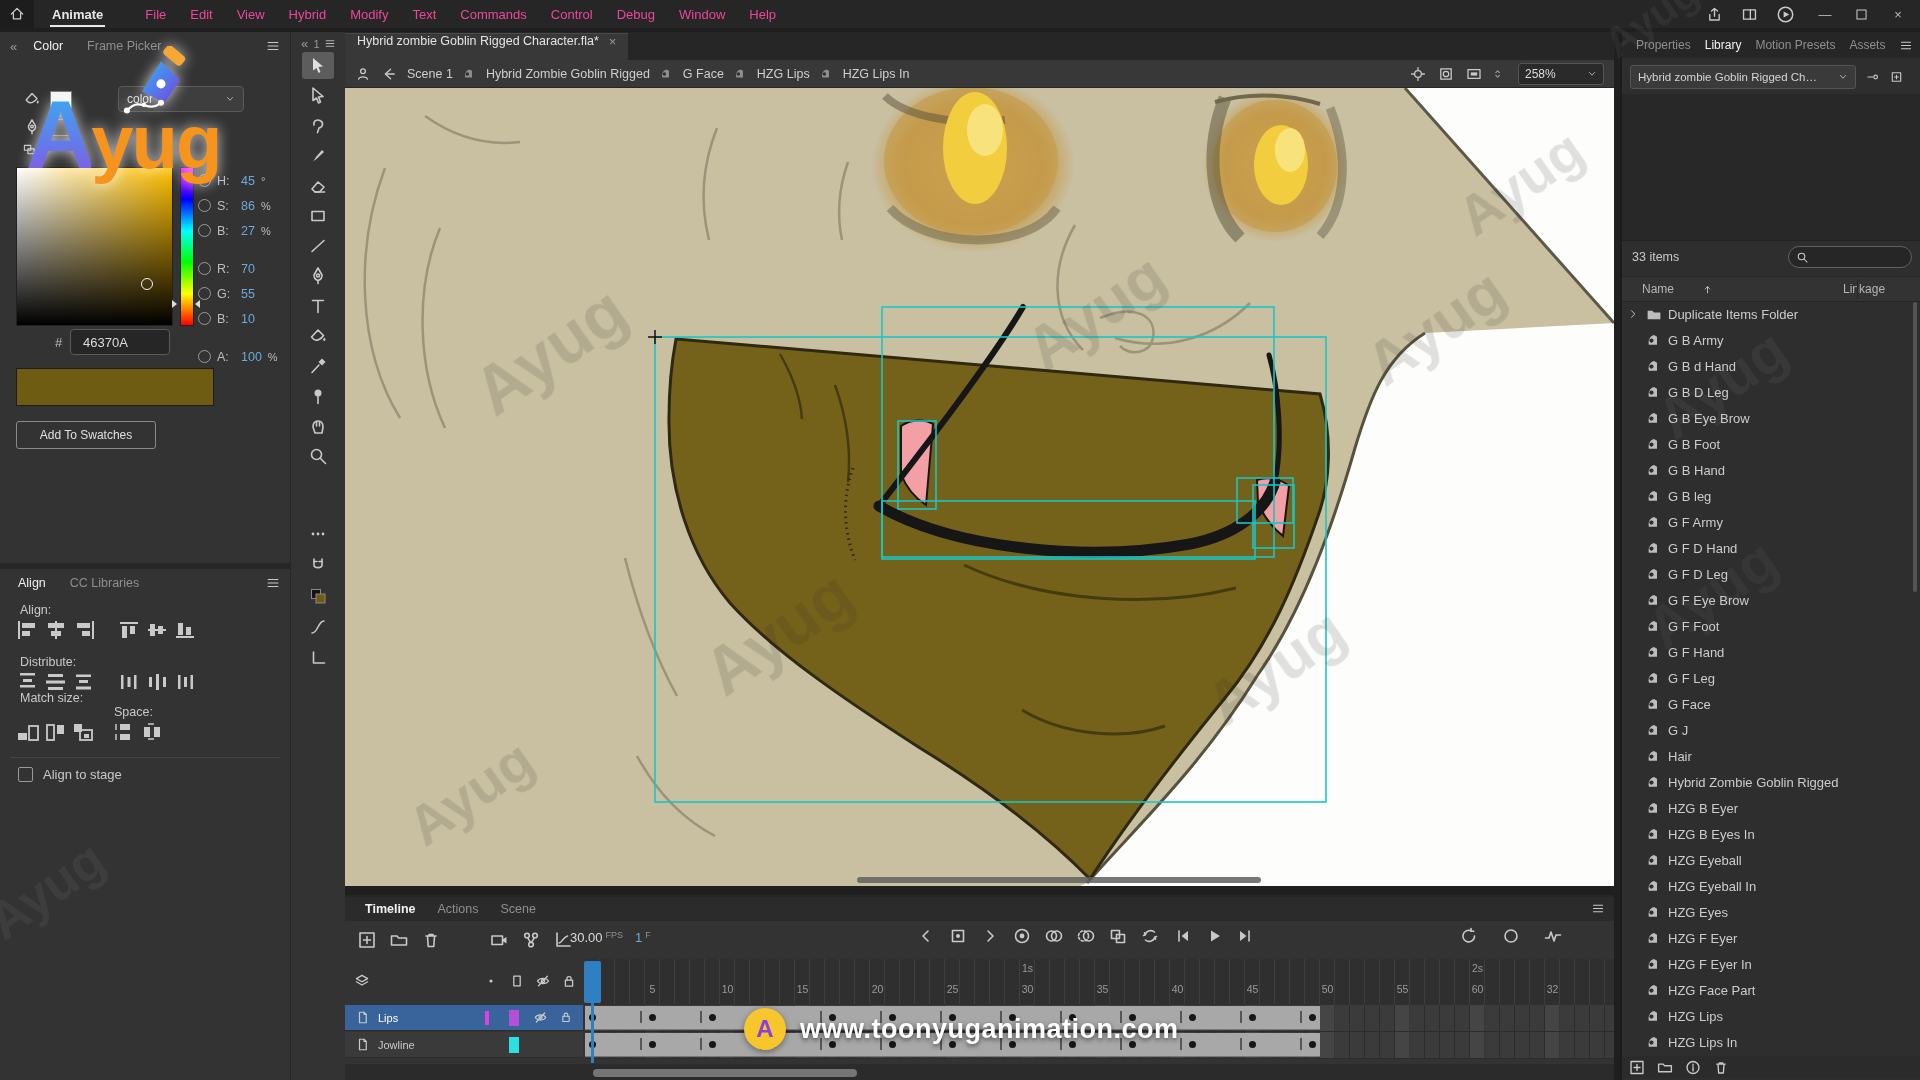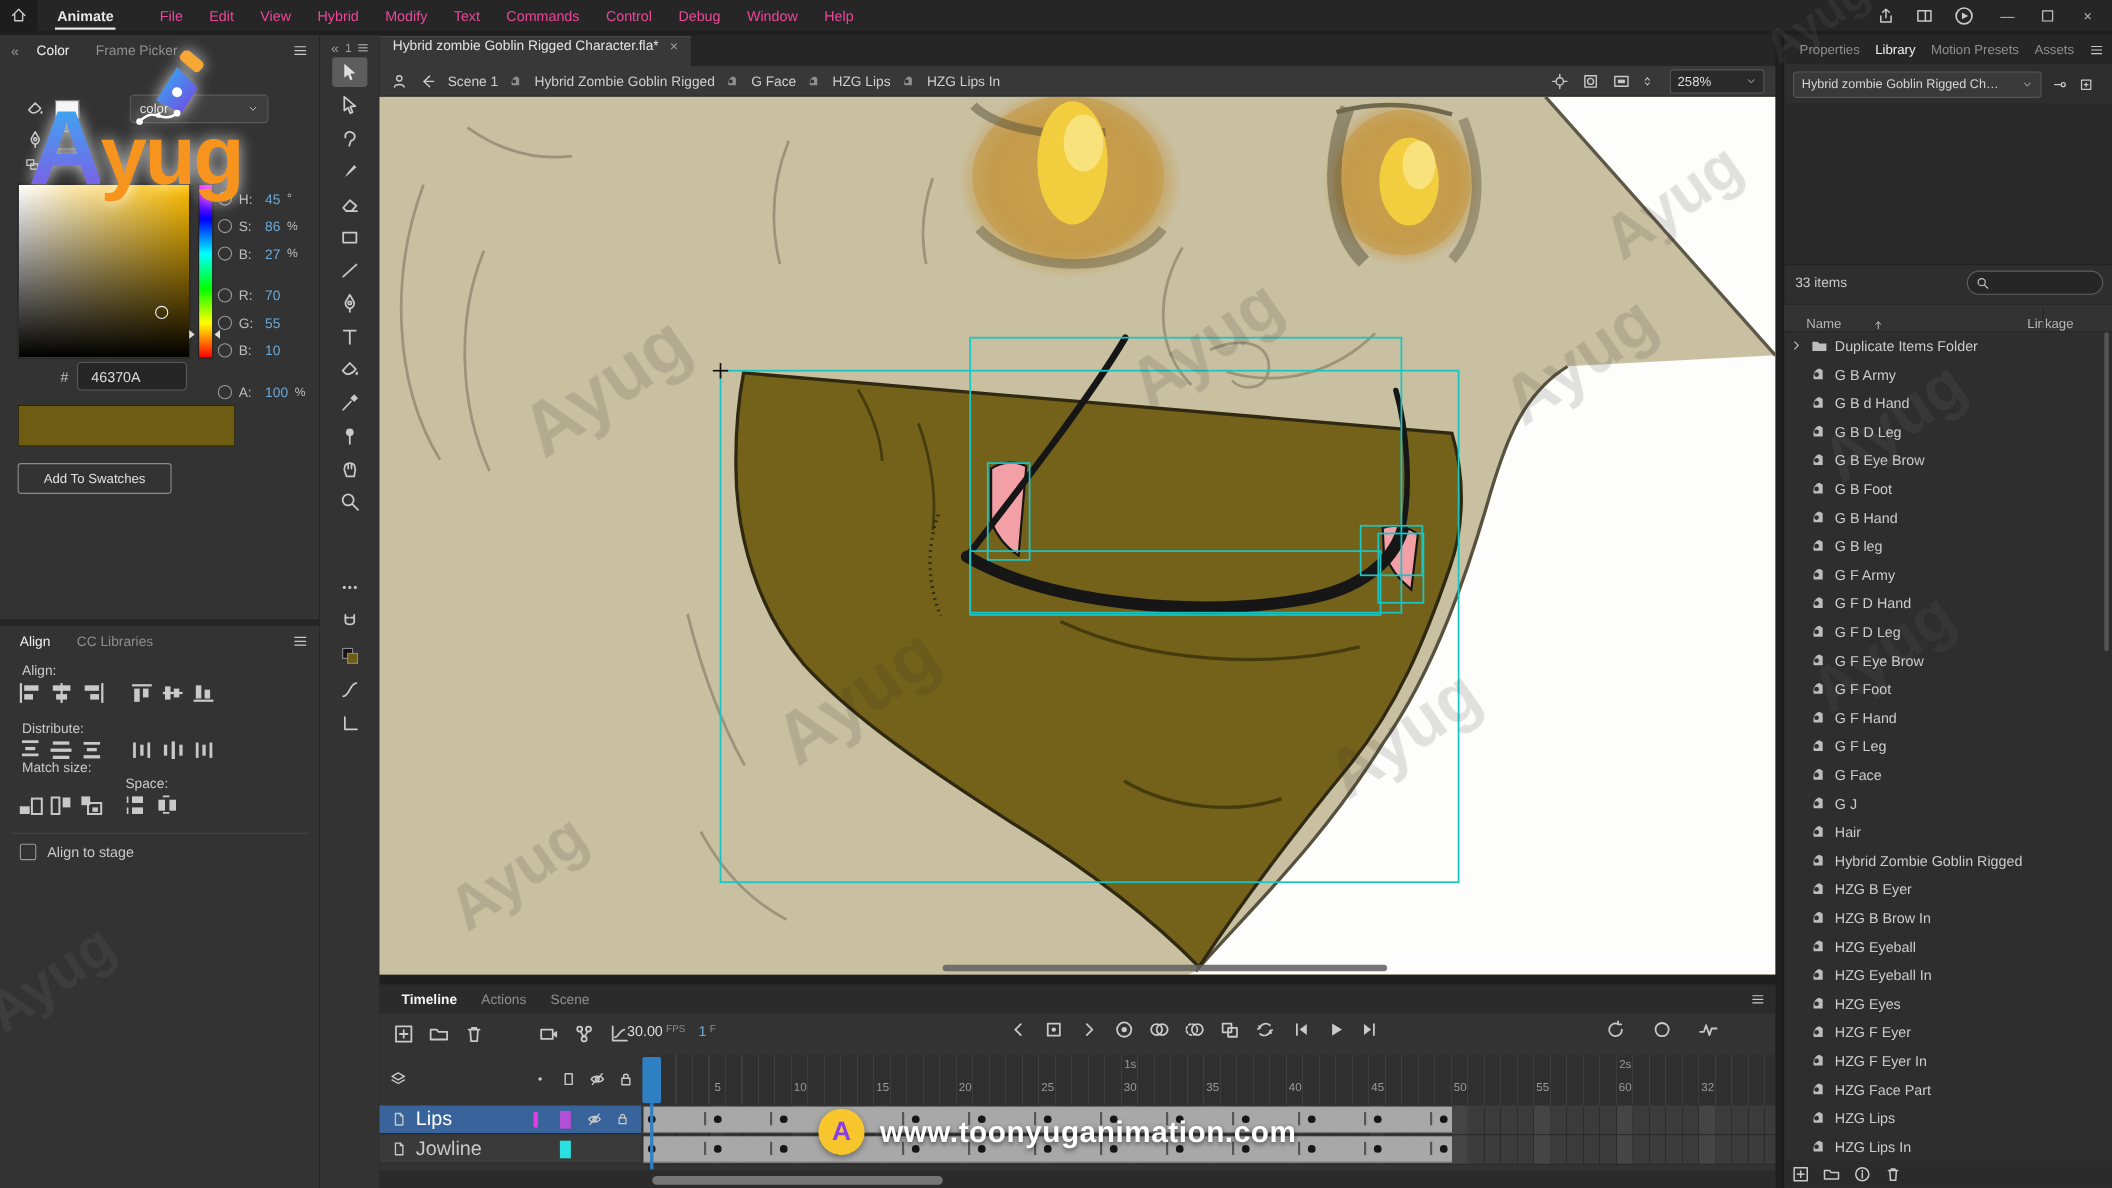--- a/index.html
+++ b/index.html
@@ -97,21 +97,21 @@
   #tl-center-icons{position:absolute;left:565px;top:29px;display:flex;}
   #tl-right-icons{position:absolute;left:1110px;top:29px;display:flex;gap:14px;}
   #tl-header-left{position:absolute;left:0;top:62px;width:238px;height:46px;background:#333;}
   #tl-ruler{position:absolute;left:240px;top:62px;right:0;height:46px;background:#2f2f2f;
     background-image:repeating-linear-gradient(90deg,transparent 0 14px,rgba(255,255,255,.07) 14px 15px);}
   .sec-mark{position:absolute;top:3px;transform:translateX(-50%);font-size:10.5px;color:#9a9a9a;}
   .fnum{position:absolute;top:24px;transform:translateX(-50%);font-size:10.5px;color:#9a9a9a;}
   .tl-row{position:absolute;left:0;width:100%;height:26px;}
   .tl-name{position:absolute;left:0;top:0;width:238px;height:26px;background:#3a3a3a;display:flex;align-items:center;border-bottom:1px solid #2c2c2c;box-sizing:border-box;}
   .tl-name.sel{background:#39649B;color:#fff;}
-  .tl-name .lname{margin-left:8px;font-size:18px;}
+  .tl-name .lname{margin-left:8px;font-size:11px;}
   .tl-frames{position:absolute;left:240px;top:0;right:0;height:26px;background-color:#3b3b3b;
     background-image:repeating-linear-gradient(90deg,transparent 0 60px,rgba(255,255,255,.05) 60px 75px),repeating-linear-gradient(90deg,transparent 0 14px,rgba(0,0,0,.25) 14px 15px);
     border-bottom:1px solid #2c2c2c;box-sizing:border-box;}
   .span-bar{position:absolute;left:0;top:1px;height:23px;background:#A8A8A8;border-bottom:1px solid #777;}
   .kf-dot{position:absolute;top:9px;width:7px;height:7px;border-radius:50%;background:#161616;}
   .kf-tick{position:absolute;top:6px;width:2px;height:12px;background:#565656;}
   #playhead-line{position:absolute;left:246px;top:106px;width:3px;height:60px;background:#2F80C3;z-index:5;}
   #playhead-head{position:absolute;left:239px;top:64px;width:17px;height:42px;background:#2F80C3;border-radius:2px;z-index:5;}
   #tl-bottom{position:absolute;left:0;top:167px;width:100%;height:18px;background:#2b2b2b;}
   #tl-scroll{position:absolute;left:248px;top:5px;width:264px;height:8px;background:#757575;border-radius:4px;}
@@ -119,21 +119,21 @@
   #library{left:1620px;top:32px;width:300px;height:1048px;background:#2e2e2e;border-left:2px solid #1c1c1c;box-sizing:border-box;}
   #lib-tabs{height:26px;background:#262626;display:flex;align-items:center;padding:0 8px;gap:2px;}
   #lib-tabs .tab{padding:5px 6px;color:#8f8f8f;font-size:12px;white-space:nowrap;}
   #lib-tabs .tab.active{color:#f2f2f2;}
   #lib-docrow{position:absolute;left:0;top:30px;width:100%;height:30px;display:flex;align-items:center;padding:0 8px;box-sizing:border-box;gap:8px;}
   #lib-doc{width:210px;height:22px;background:#3a3a3a;border:1px solid #555;border-radius:3px;display:flex;align-items:center;justify-content:space-between;padding:0 7px;font-size:11.5px;color:#d5d5d5;overflow:hidden;white-space:nowrap;}
   #lib-preview{position:absolute;left:0;top:62px;width:100%;height:146px;background:#282828;border-bottom:1px solid #222;}
   #lib-countrow{position:absolute;left:10px;top:212px;width:280px;height:26px;display:flex;align-items:center;}
   #lib-count{font-size:12.5px;color:#c9c9c9;}
   #lib-search{margin-left:auto;width:124px;height:22px;background:#262626;border:1px solid #606060;border-radius:11px;display:flex;align-items:center;padding:0 7px;box-sizing:border-box;}
-  #lib-header{position:absolute;left:0;top:244px;width:100%;height:24px;background:#333;border-top:1px solid #262626;border-bottom:1px solid #262626;display:flex;align-items:flex-end;font-size:12px;color:#b5b5b5;gap:20px;}
+  #lib-header{position:absolute;left:0;top:244px;width:100%;height:24px;background:#333;border-top:1px solid #262626;border-bottom:1px solid #262626;display:flex;align-items:center;font-size:12px;color:#b5b5b5;gap:20px;}
   #lib-header .hdiv{position:absolute;left:235px;top:2px;width:1px;height:20px;background:#262626;}
   #lib-list{position:absolute;left:0;top:269px;width:296px;height:755px;overflow:hidden;}
   .lib-row{height:26px;display:flex;align-items:center;font-size:13px;color:#cccccc;}
   .lib-row .tw{width:22px;text-align:center;color:#ccc;flex:none;}
   .lib-row .icon-cell{width:24px;flex:none;display:flex;justify-content:center;}
   .lib-row .iname{margin-left:4px;white-space:nowrap;}
   #lib-footer{position:absolute;left:0;top:1024px;width:100%;height:22px;background:#2b2b2b;display:flex;align-items:center;padding:0 6px;gap:10px;box-sizing:border-box;}
   #lib-scroll{position:absolute;left:291px;top:270px;width:4px;height:290px;background:#555;border-radius:2px;}
 </style>
 </head>
@@ -1370,21 +1370,21 @@
           <span class="iname">HZG B Eyer</span>
         </div>
         <div class="lib-row">
           <span class="tw"></span>
           <span class="icon-cell ico" style="width: 20px; height: 17px;">
             <svg viewBox="0 0 20 20" xmlns="http://www.w3.org/2000/svg">
               <path d="M4 15 C2.5 9.5 5.5 4.5 10 3.5 L13.5 5.5 L13.5 15 Z" fill="#bdbdbd"></path>
               <circle cx="7" cy="10" r="2.5" fill="#2e2e2e"></circle>
             </svg>
           </span>
-          <span class="iname">HZG B Brow In</span>
+          <span class="iname">HZG B Eyes In</span>
         </div>
         <div class="lib-row">
           <span class="tw"></span>
           <span class="icon-cell ico" style="width: 20px; height: 17px;">
             <svg viewBox="0 0 20 20" xmlns="http://www.w3.org/2000/svg">
               <path d="M4 15 C2.5 9.5 5.5 4.5 10 3.5 L13.5 5.5 L13.5 15 Z" fill="#bdbdbd"></path>
               <circle cx="7" cy="10" r="2.5" fill="#2e2e2e"></circle>
             </svg>
           </span>
           <span class="iname">HZG Eyeball</span>

